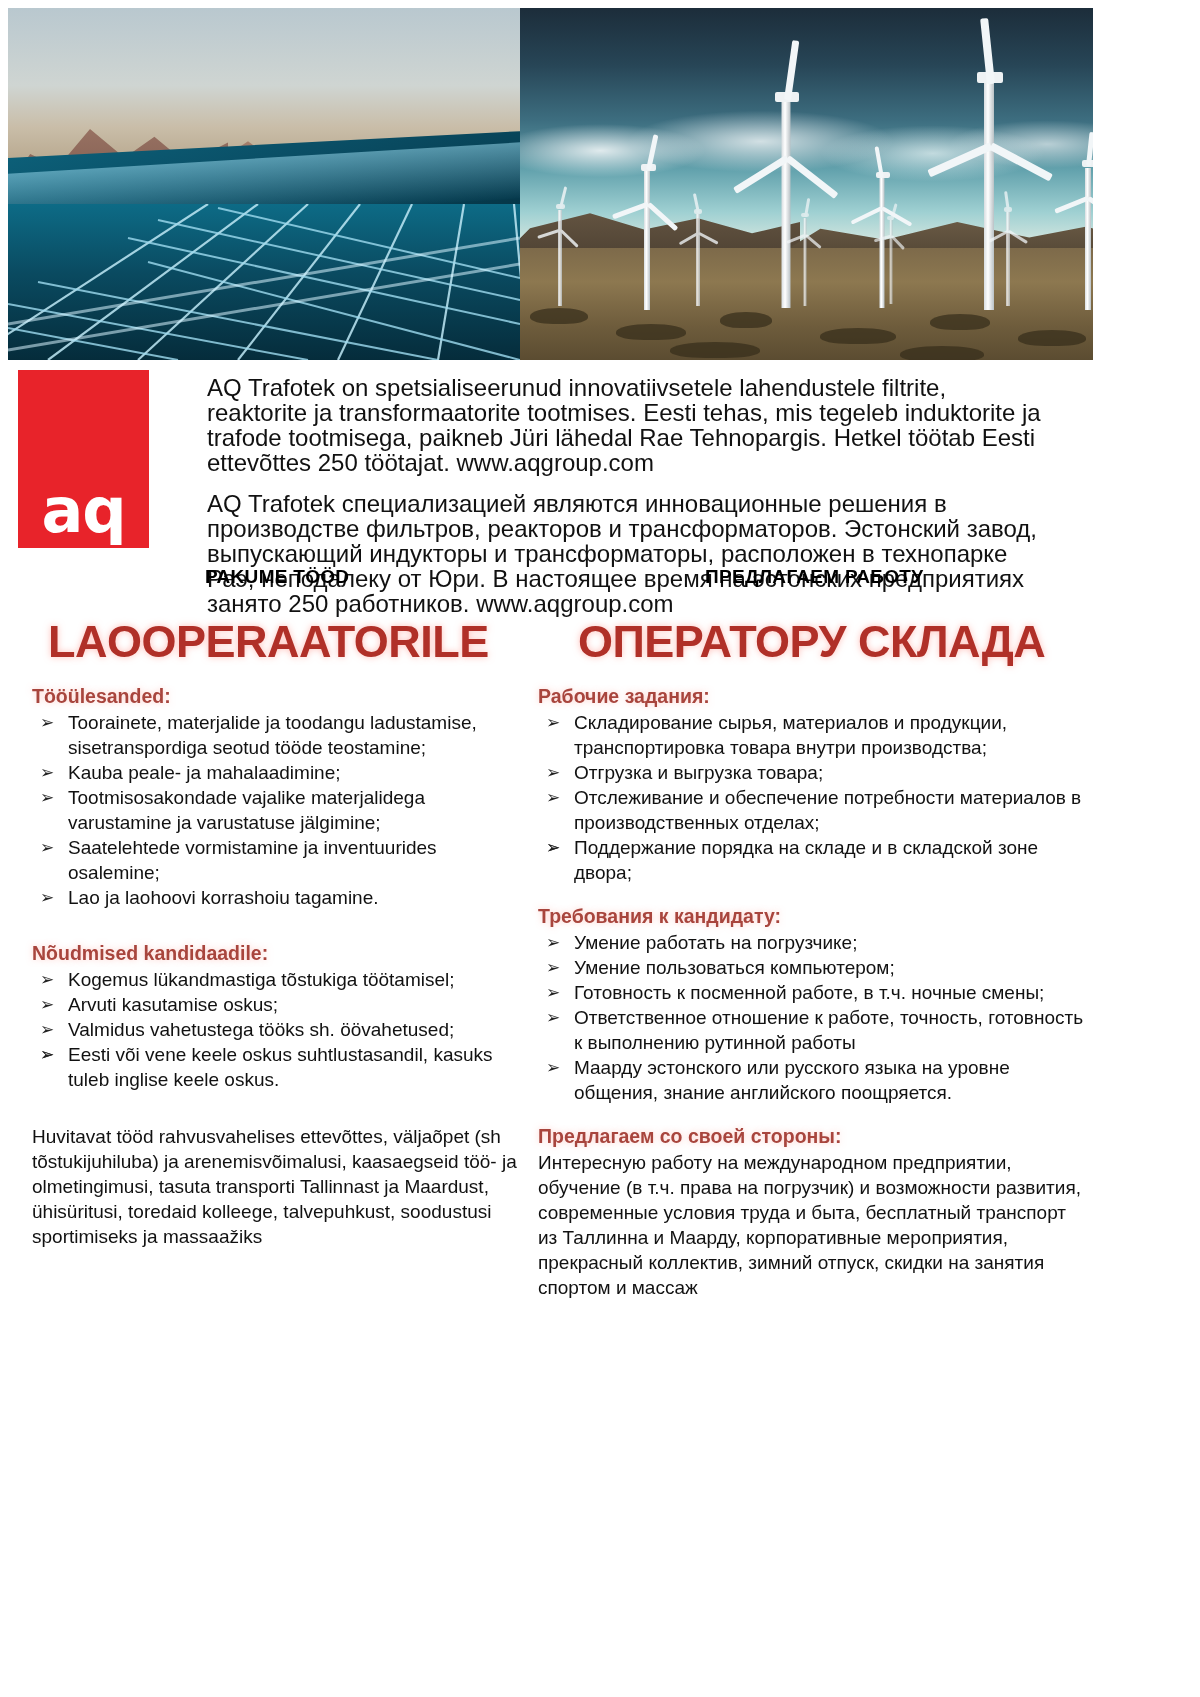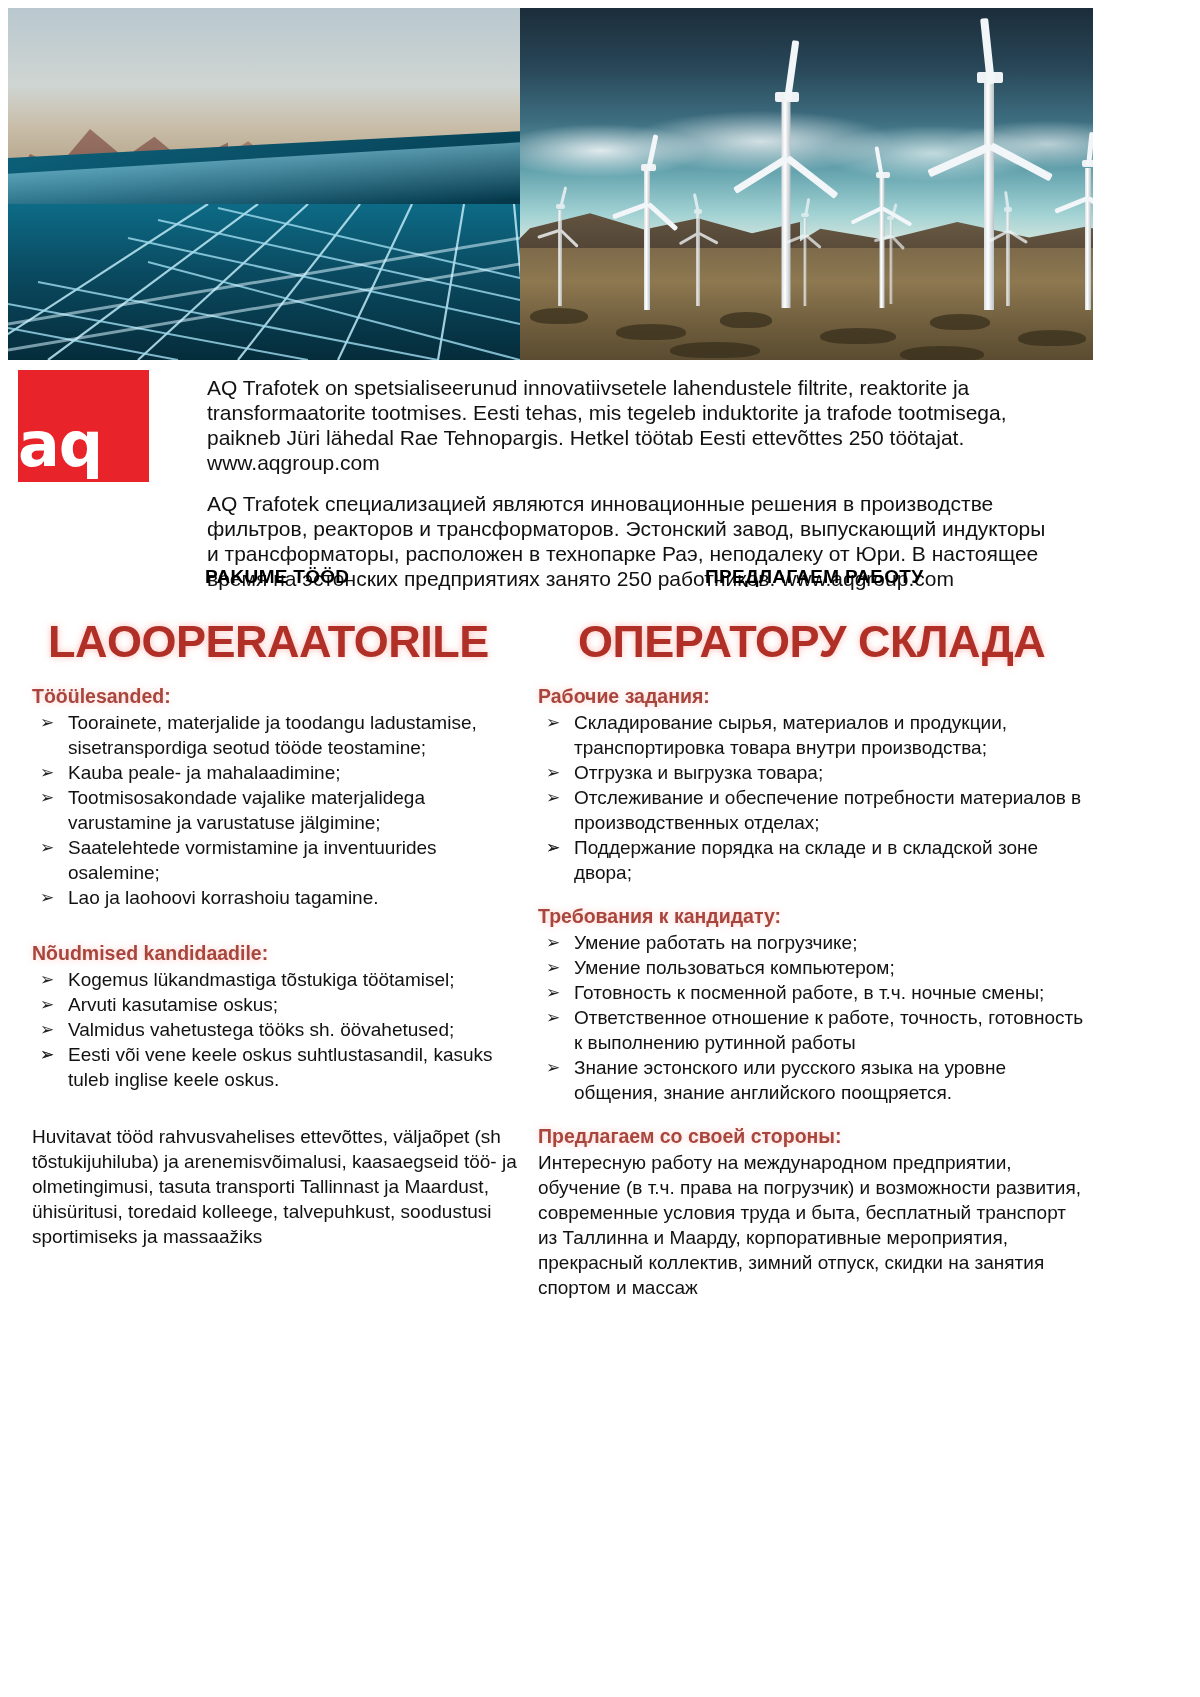--- a/index.html
+++ b/index.html
@@ -68,28 +68,28 @@
   .ground-wind{position:absolute;left:0;top:240px;width:100%;height:112px;
     background:linear-gradient(#7d6a4a,#8d7850 30%,#6e5c3c 70%,#5b4c31);}
   .scrub{position:absolute;height:16px;border-radius:50% 50% 40% 40%;background:rgba(52,44,26,.7);}
   .turbine{position:absolute;}
   .tower{position:absolute;bottom:0;left:50%;transform:translateX(-50%);
     background:linear-gradient(90deg,#d8dde0,#ffffff 40%,#b9c1c5);}
   .nacelle{position:absolute;border-radius:2px;background:#eef2f4;}
   .blade{position:absolute;background:#f2f6f8;border-radius:2px;transform-origin:50% 100%;}
 
   
-  .logo{position:absolute;left:18px;top:370px;width:131px;height:112px;
-    background:#e8232a;display:flex;align-items:flex-end;justify-content:flex-start;}
+  .logo{position:absolute;left:18px;top:370px;width:131px;height:178px;
+    background:#e8232a;display:flex;align-items:flex-end;justify-content:center;}
   .logo-text{color:#ffffff;font-size:62px;line-height:1;font-weight:700;
     letter-spacing:-1px;padding-bottom:6px;font-family:"DejaVu Sans",sans-serif;}
 
   
   .intro{position:absolute;left:207px;top:375px;width:840px;}
-  .intro p{margin:0 0 16px 0;font-size:21px;line-height:25px;color:#111;}
+  .intro p{margin:0 0 16px 0;font-size:24px;line-height:25px;color:#111;}
 
   
   .subhead{position:absolute;top:566px;font-size:19px;font-weight:700;color:#000;letter-spacing:.3px;}
   .subhead-et{left:205px;}
   .subhead-ru{left:705px;}
 
   
   .bigtitle{position:absolute;top:616px;font-size:45px;font-weight:700;
     color:#b03028;letter-spacing:-.5px;white-space:nowrap;
     text-shadow:0 0 7px rgba(255,140,130,.55);font-family:"Liberation Sans",sans-serif;}
@@ -295,20 +295,20 @@
         <li><span class="arrow">➢</span></li>
         <li><span class="arrow">➢</span><span>Поддержание порядка на складе и в складской зоне двора;</span></li>
       </ul>
     <div class="gap-md"></div>
     <div class="sec-title">Требования к кандидату:</div>
     <ul class="bullets">
         <li><span class="arrow">➢</span><span>Умение работать на погрузчике;</span></li>
         <li><span class="arrow">➢</span><span>Умение пользоваться компьютером;</span></li>
         <li><span class="arrow">➢</span><span>Готовность к посменной работе, в т.ч. ночные смены;</span></li>
         <li><span class="arrow">➢</span><span>Ответственное отношение к работе, точность, готовность к выполнению рутинной работы</span></li>
-        <li><span class="arrow">➢</span><span>Знание эстонского или русского языка на уровне общения, знание английского поощряется.</span></li>
+        <li><span class="arrow">➢</span><span>Маарду эстонского или русского языка на уровне общения, знание английского поощряется.</span></li>
       </ul>
     <div class="gap-md"></div>
     <div class="sec-title">Предлагаем со своей стороны:</div>
     <p class="para">Интересную работу на международном предприятии, обучение (в т.ч. права на погрузчик) и возможности развития, современные условия труда и быта, бесплатный транспорт из Таллинна и Маарду, корпоративные мероприятия, прекрасный коллектив, зимний отпуск, скидки на занятия спортом и массаж</p>
   </div>
 
 </div>
 
 </body></html>

